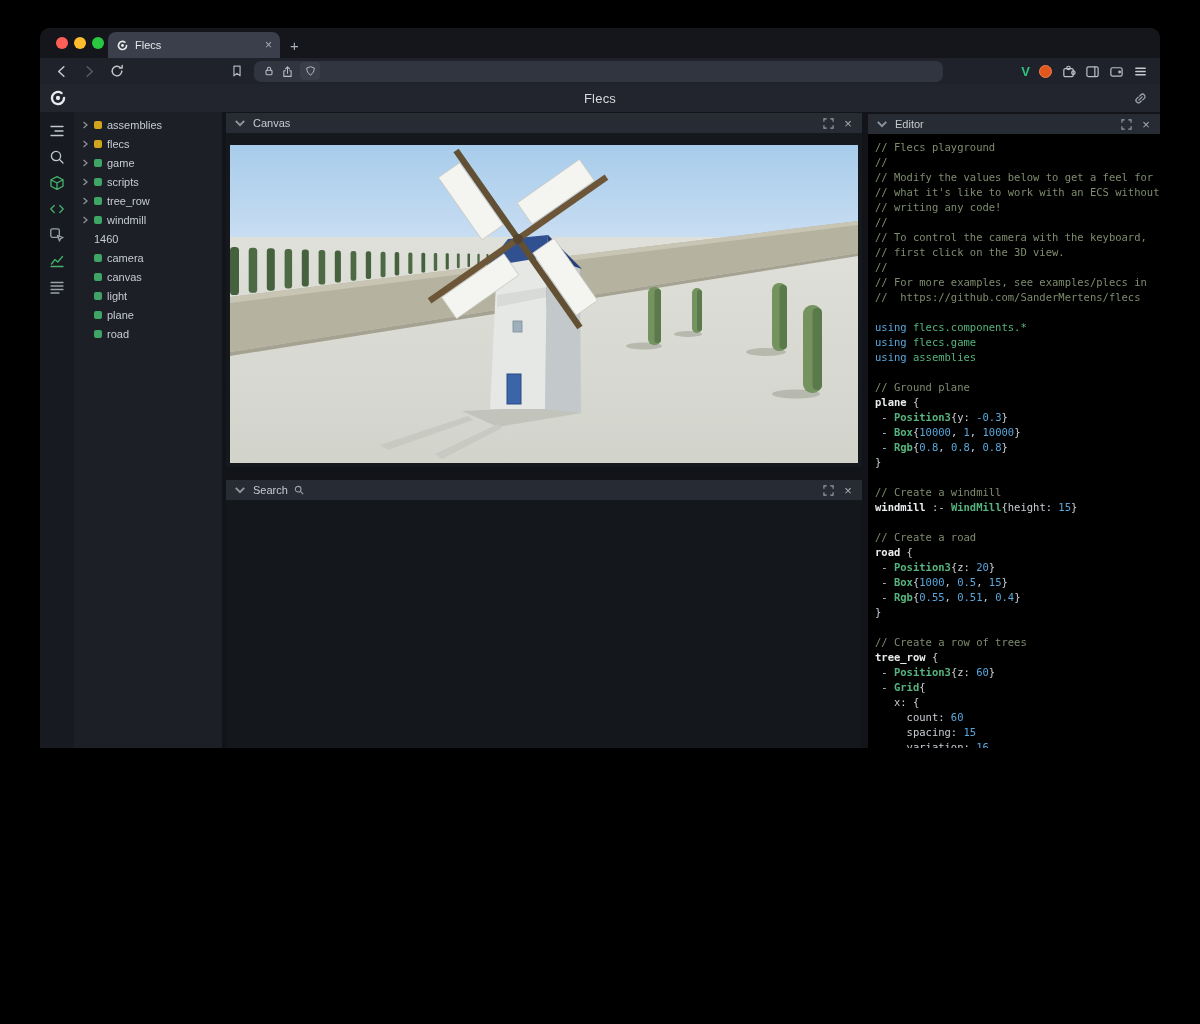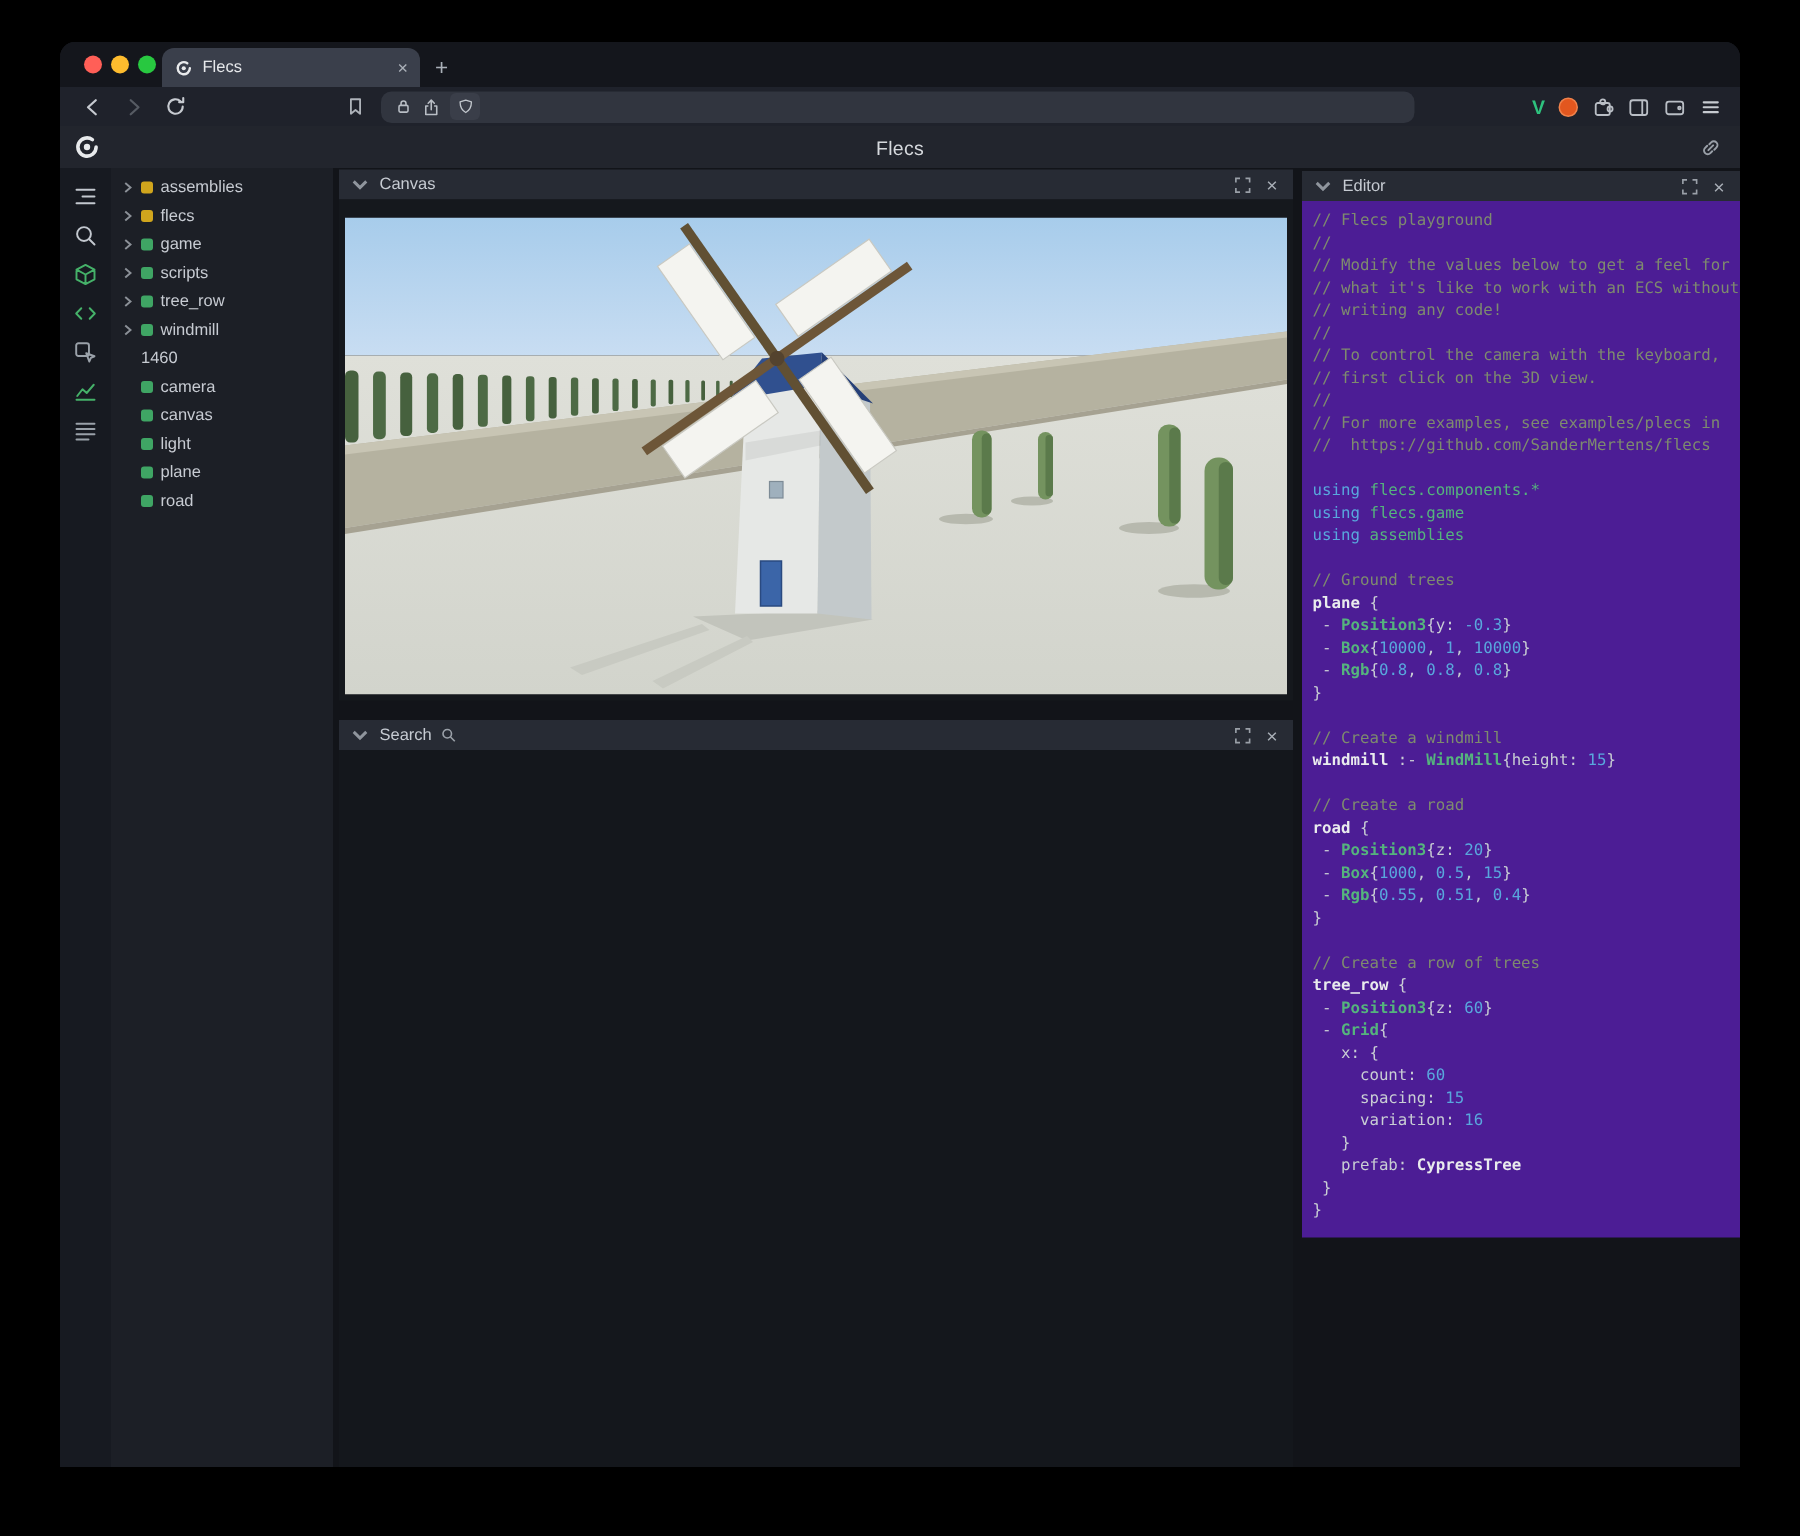--- a/index.html
+++ b/index.html
@@ -1,18 +1,18 @@
 <!DOCTYPE html>
 <html><head>
 <meta charset="utf-8">
 <style>
   *{margin:0;padding:0;box-sizing:border-box}
   html,body{width:1200px;height:1024px;background:#000;overflow:hidden;
     font-family:"Liberation Sans",sans-serif;-webkit-font-smoothing:antialiased}
-  .window{position:absolute;left:40px;top:28px;width:1120px;height:950px;
+  .window{position:absolute;left:40px;top:28px;width:1120px;height:720px;
     background:#1b1e25;border-radius:10px 10px 0 0;overflow:hidden;display:flex;flex-direction:column}
 
   
   .tabbar{height:30px;background:#14161c;display:flex;align-items:flex-end;flex:none;position:relative}
   .lights{position:absolute;left:16px;top:9px;display:flex;gap:6px}
   .light{width:12px;height:12px;border-radius:50%}
   .tab{margin-left:68px;width:172px;height:26px;background:#3a3f4b;border-radius:8px 8px 0 0;
     display:flex;align-items:center;padding:0 8px;gap:6px}
   .tab-title{flex:1;font-size:11px;color:#e6e8eb;white-space:nowrap;overflow:hidden}
   .tab-close{color:#aab0b8;font-size:12px;line-height:1}
@@ -56,21 +56,21 @@
   .phead{height:20px;background:#272b34;display:flex;align-items:center;padding:0 7px;gap:6px;flex:none}
   .ptitle{font-size:11px;color:#c6cbd2}
   .spacer{flex:1}
   .pbtn{display:flex;align-items:center;justify-content:center;width:14px;height:14px}
   .pclose{color:#a8aeb6;font-size:13px;line-height:1}
   .canvas-body{background:#15181d;padding:12px 4px 4px}
   .scene{display:block}
   .searchpanel{margin-top:13px;flex:1;min-height:0}
   .search-body{flex:1;background:#14171c}
   .editorcol{width:292px;margin-left:6px;margin-top:1px;flex:none}
-  .editor-body{background:#4c1d95;padding:6px 2px 10px 7px;overflow:hidden}
+  .editor-body{background:#000000;padding:6px 2px 10px 7px;overflow:hidden}
   .ln{font-family:"DejaVu Sans Mono",monospace;font-size:10.5px;line-height:15px;height:15px;
     white-space:pre;color:#c9ced4}
   .cm{color:#7e8b6e}.kw{color:#59a7dd}.mod{color:#55b47d}
   .ent{color:#e9ebed;font-weight:bold}.ty{color:#55b47d;font-weight:bold}
   .num{color:#59a7dd}.pl{color:#c9ced4}
 </style>
 </head>
 <body>
 
 <div class="window">
@@ -440,21 +440,21 @@
               <div class="ln"><span class="cm">// To control the camera with the keyboard,</span></div>
               <div class="ln"><span class="cm">// first click on the 3D view.</span></div>
               <div class="ln"><span class="cm">//</span></div>
               <div class="ln"><span class="cm">// For more examples, see examples/plecs in</span></div>
               <div class="ln"><span class="cm">//  https://github.com/SanderMertens/flecs</span></div>
               <div class="ln">&nbsp;</div>
               <div class="ln"><span class="kw">using </span><span class="mod">flecs.components.*</span></div>
               <div class="ln"><span class="kw">using </span><span class="mod">flecs.game</span></div>
               <div class="ln"><span class="kw">using </span><span class="mod">assemblies</span></div>
               <div class="ln">&nbsp;</div>
-              <div class="ln"><span class="cm">// Ground trees</span></div>
+              <div class="ln"><span class="cm">// Ground plane</span></div>
               <div class="ln"><span class="ent">plane</span><span class="pl"> {</span></div>
               <div class="ln"><span class="pl"> - </span><span class="ty">Position3</span><span class="pl">{y: </span><span class="num">-0.3</span><span class="pl">}</span></div>
               <div class="ln"><span class="pl"> - </span><span class="ty">Box</span><span class="pl">{</span><span class="num">10000</span><span class="pl">, </span><span class="num">1</span><span class="pl">, </span><span class="num">10000</span><span class="pl">}</span></div>
               <div class="ln"><span class="pl"> - </span><span class="ty">Rgb</span><span class="pl">{</span><span class="num">0.8</span><span class="pl">, </span><span class="num">0.8</span><span class="pl">, </span><span class="num">0.8</span><span class="pl">}</span></div>
               <div class="ln"><span class="pl">}</span></div>
               <div class="ln">&nbsp;</div>
               <div class="ln"><span class="cm">// Create a windmill</span></div>
               <div class="ln"><span class="ent">windmill</span><span class="pl"> :- </span><span class="ty">WindMill</span><span class="pl">{height: </span><span class="num">15</span><span class="pl">}</span></div>
               <div class="ln">&nbsp;</div>
               <div class="ln"><span class="cm">// Create a road</span></div>

